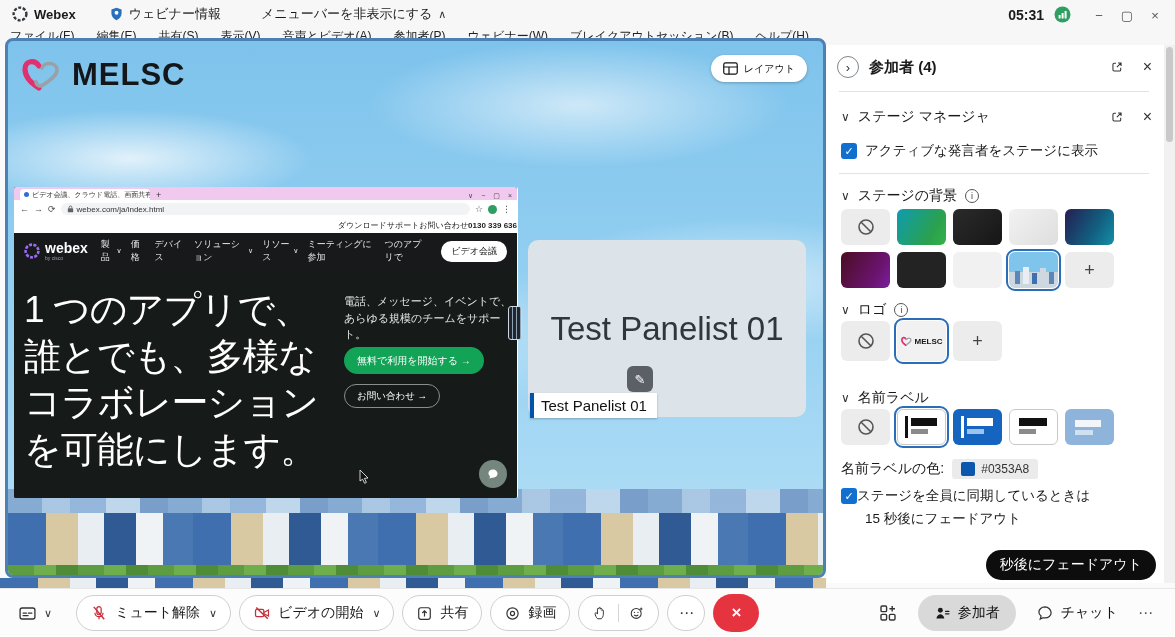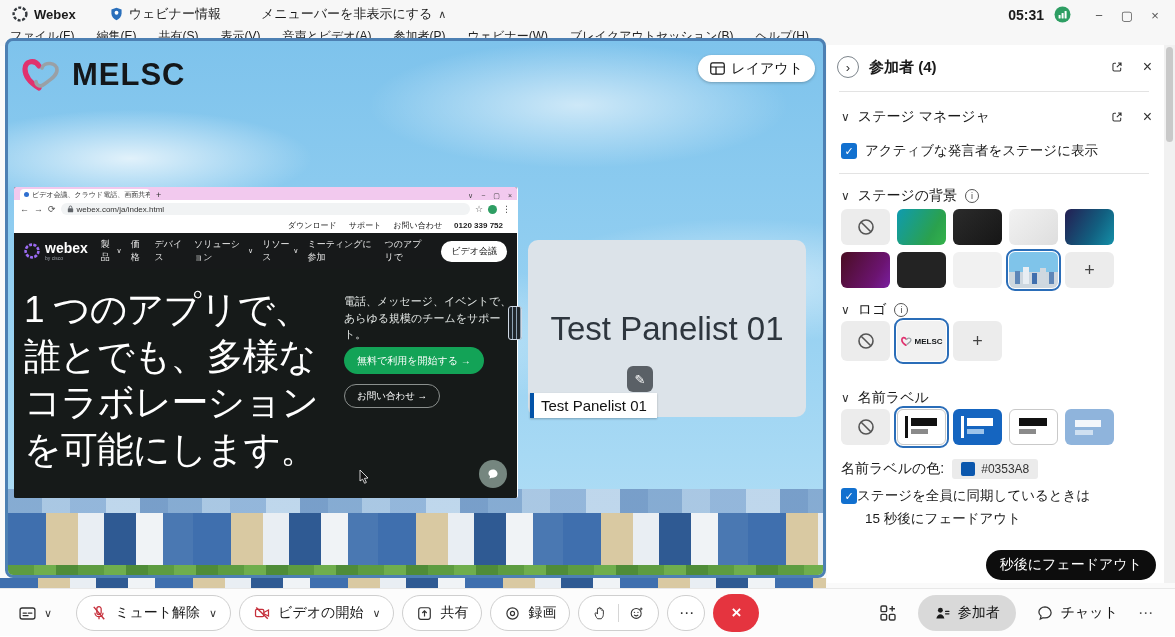--- a/index.html
+++ b/index.html
@@ -33,40 +33,40 @@
     background:repeating-linear-gradient(90deg,#7fa3cc 0 34px,#a9c4e0 34px 62px,#8fb0d6 62px 98px,#c2d6ea 98px 132px,#6f94c2 132px 160px)}
   .skyline .front{position:absolute;left:0;bottom:6px;width:100%;height:56px;
     background:repeating-linear-gradient(90deg,#3f6fae 0 38px,#d9c9a2 38px 70px,#e9eef3 70px 96px,#2f5a93 96px 128px,#f0f3f6 128px 155px,#4a78b2 155px 185px)}
   .skyline .trees{position:absolute;left:0;bottom:0;width:100%;height:10px;
     background:repeating-linear-gradient(90deg,#5d9c41 0 26px,#6fae4d 26px 48px,#4f8c38 48px 70px)}
   .strip-below{position:absolute;left:0;top:578px;width:826px;height:12px;
     background:repeating-linear-gradient(90deg,#3f6fae 0 38px,#d9c9a2 38px 70px,#e9eef3 70px 96px,#2f5a93 96px 128px,#f0f3f6 128px 155px)}
 
   .melsc{position:absolute;left:14px;top:16px;display:flex;align-items:center;gap:8px}
   .melsc-text{font-size:31px;font-weight:800;color:#14171a;letter-spacing:1px}
-  .layout-btn{position:absolute;right:8px;top:14px;height:27px;background:#fff;border-radius:14px;
-    display:flex;align-items:center;gap:6px;padding:0 12px;font-size:14px;color:#111;
+  .layout-btn{position:absolute;right:16px;top:14px;height:27px;background:#fff;border-radius:14px;
+    display:flex;align-items:center;gap:6px;padding:0 12px;font-size:10px;color:#111;
     box-shadow:0 1px 3px rgba(0,0,0,.25)}
 
   
   .sharescreen{position:absolute;left:6px;top:146px;width:503px;height:311px;background:#161a19;
     border-radius:2px;overflow:hidden;box-shadow:1px 0 0 #fff}
   .chrome-tabs{position:absolute;left:0;top:0;width:100%;height:13px;background:#f2c9ee;
     display:flex;align-items:flex-end;font-size:7px;color:#333}
   .chrome-tab{height:11px;background:#fff;border-radius:4px 4px 0 0;margin-left:6px;width:130px;
     display:flex;align-items:center;gap:3px;padding:0 4px;overflow:hidden;white-space:nowrap}
   .tab-fav{width:5px;height:5px;border-radius:50%;background:#2f6fd0;flex:none}
   .chrome-win{margin-left:auto;display:flex;gap:8px;padding-right:5px;font-size:7px;color:#444}
   .chrome-addr{position:absolute;left:0;top:13px;width:100%;height:18px;background:#fff;
     display:flex;align-items:center;gap:5px;padding:0 6px;font-size:9px;color:#555}
   .urlpill{height:12px;background:#f1f3f4;border-radius:7px;flex:1;display:flex;align-items:center;
     gap:3px;padding:0 6px;font-size:8px;color:#333}
   .avatar-dot{width:9px;height:9px;border-radius:50%;background:#2e9e63;flex:none}
   .chrome-links{position:absolute;left:0;top:31px;width:100%;height:15px;background:#fff;
-    display:flex;align-items:center;justify-content:flex-end;gap:12px;padding-right:14px;
+    display:flex;align-items:center;justify-content:flex-end;
     font-size:8px;color:#222}
   .site-header{position:absolute;left:0;top:46px;width:100%;height:36px;background:#17191a;
     display:flex;align-items:center;padding:0 10px;gap:9px;color:#e8e8e8;font-size:9px}
   .brandbox{display:flex;align-items:center;gap:5px;margin-right:4px}
   .brand-name{font-size:14px;font-weight:700;color:#fff;line-height:1}
   .brand-sub{font-size:5px;color:#9aa0a6}
   .nav-item{display:flex;align-items:center;gap:2px}
   .site-cta{margin-left:2px;background:#fff;color:#111;border-radius:11px;height:21px;
     display:flex;align-items:center;padding:0 10px;font-size:9px;white-space:nowrap}
   .hero{position:absolute;left:0;top:82px;width:100%;height:229px;background:#161a19}
@@ -278,21 +278,21 @@
           <span>webex.com/ja/index.html</span>
         </div>
         <span>☆</span>
         <span class="avatar-dot"></span>
         <span>⋮</span>
       </div>
       <div class="chrome-links">
         <span>ダウンロード</span>
         <span>サポート</span>
         <span>お問い合わせ</span>
-        <span style="font-weight:700">0120 339 752</span>
+        <span style="font-weight:700">0130 339 636</span>
       </div>
       <div class="site-header">
         <div class="brandbox">
           <svg width="16" height="16" viewBox="0 0 16 16">
               <circle cx="8" cy="8" r="6.4" fill="none" stroke="#9b6bf2" stroke-width="2.6" stroke-dasharray="3 1.4"></circle>
             </svg>
           <span style="display:flex;flex-direction:column">
             <span class="brand-name">webex</span>
             <span class="brand-sub">by cisco</span>
           </span>

